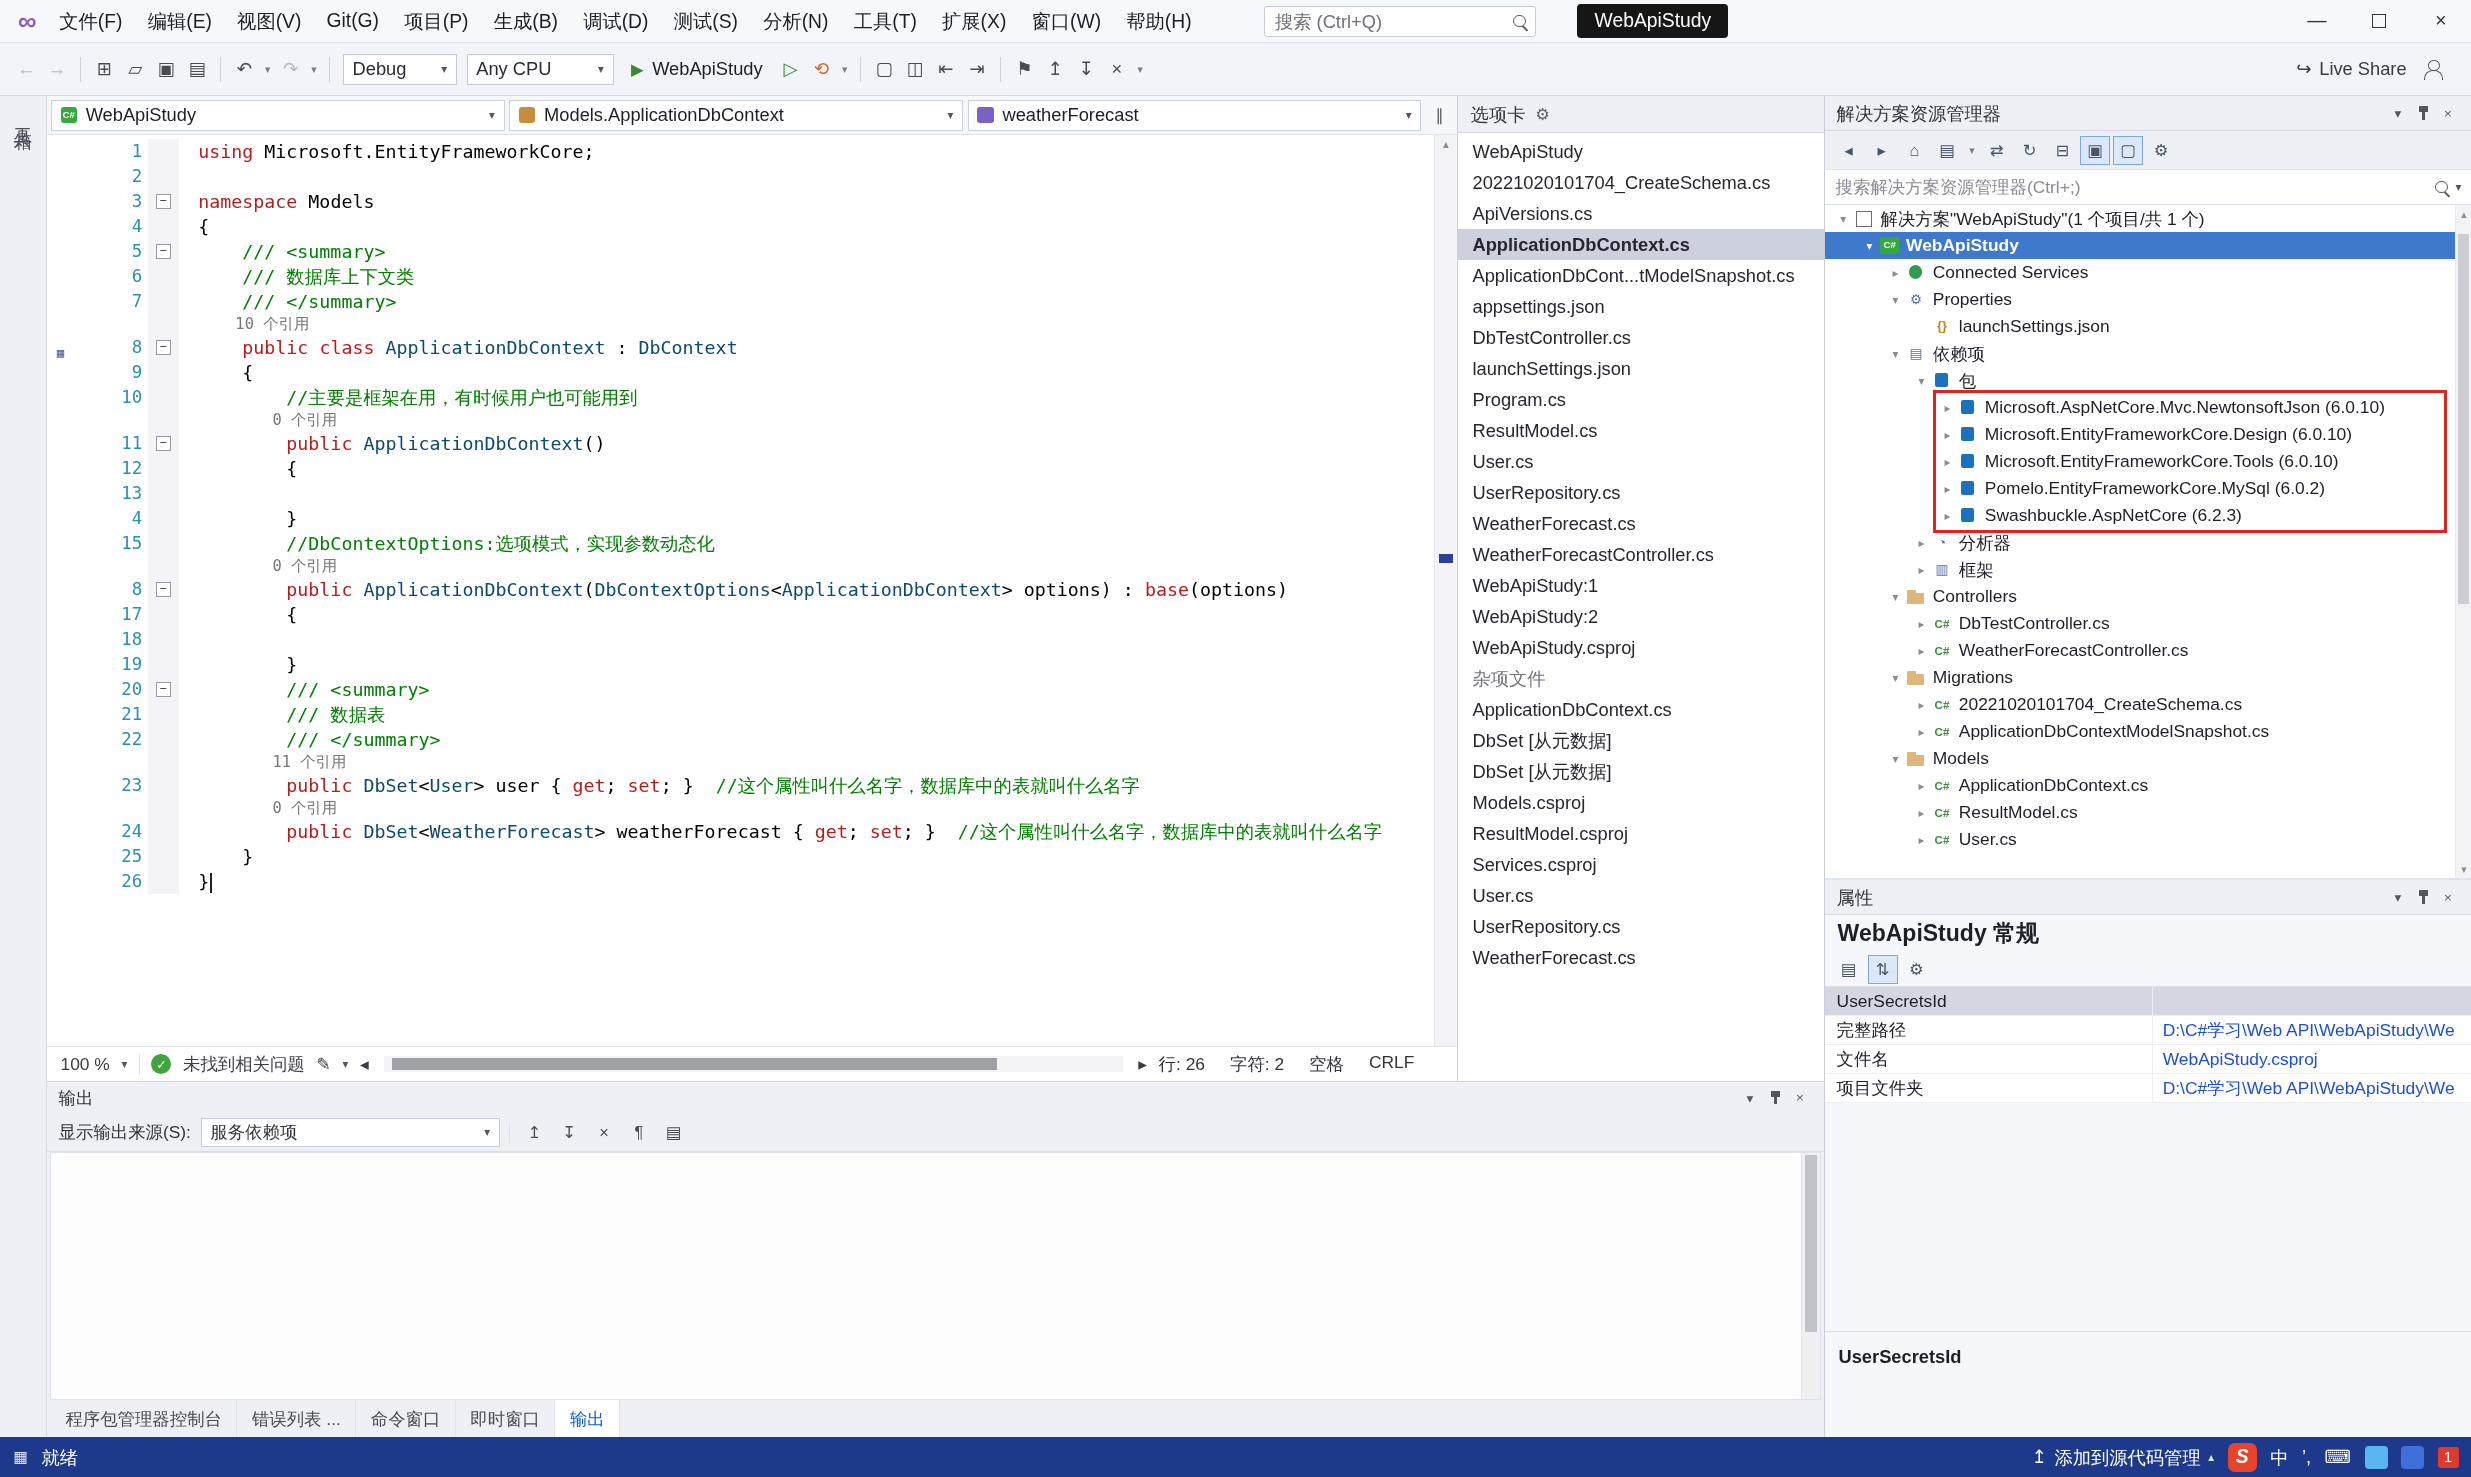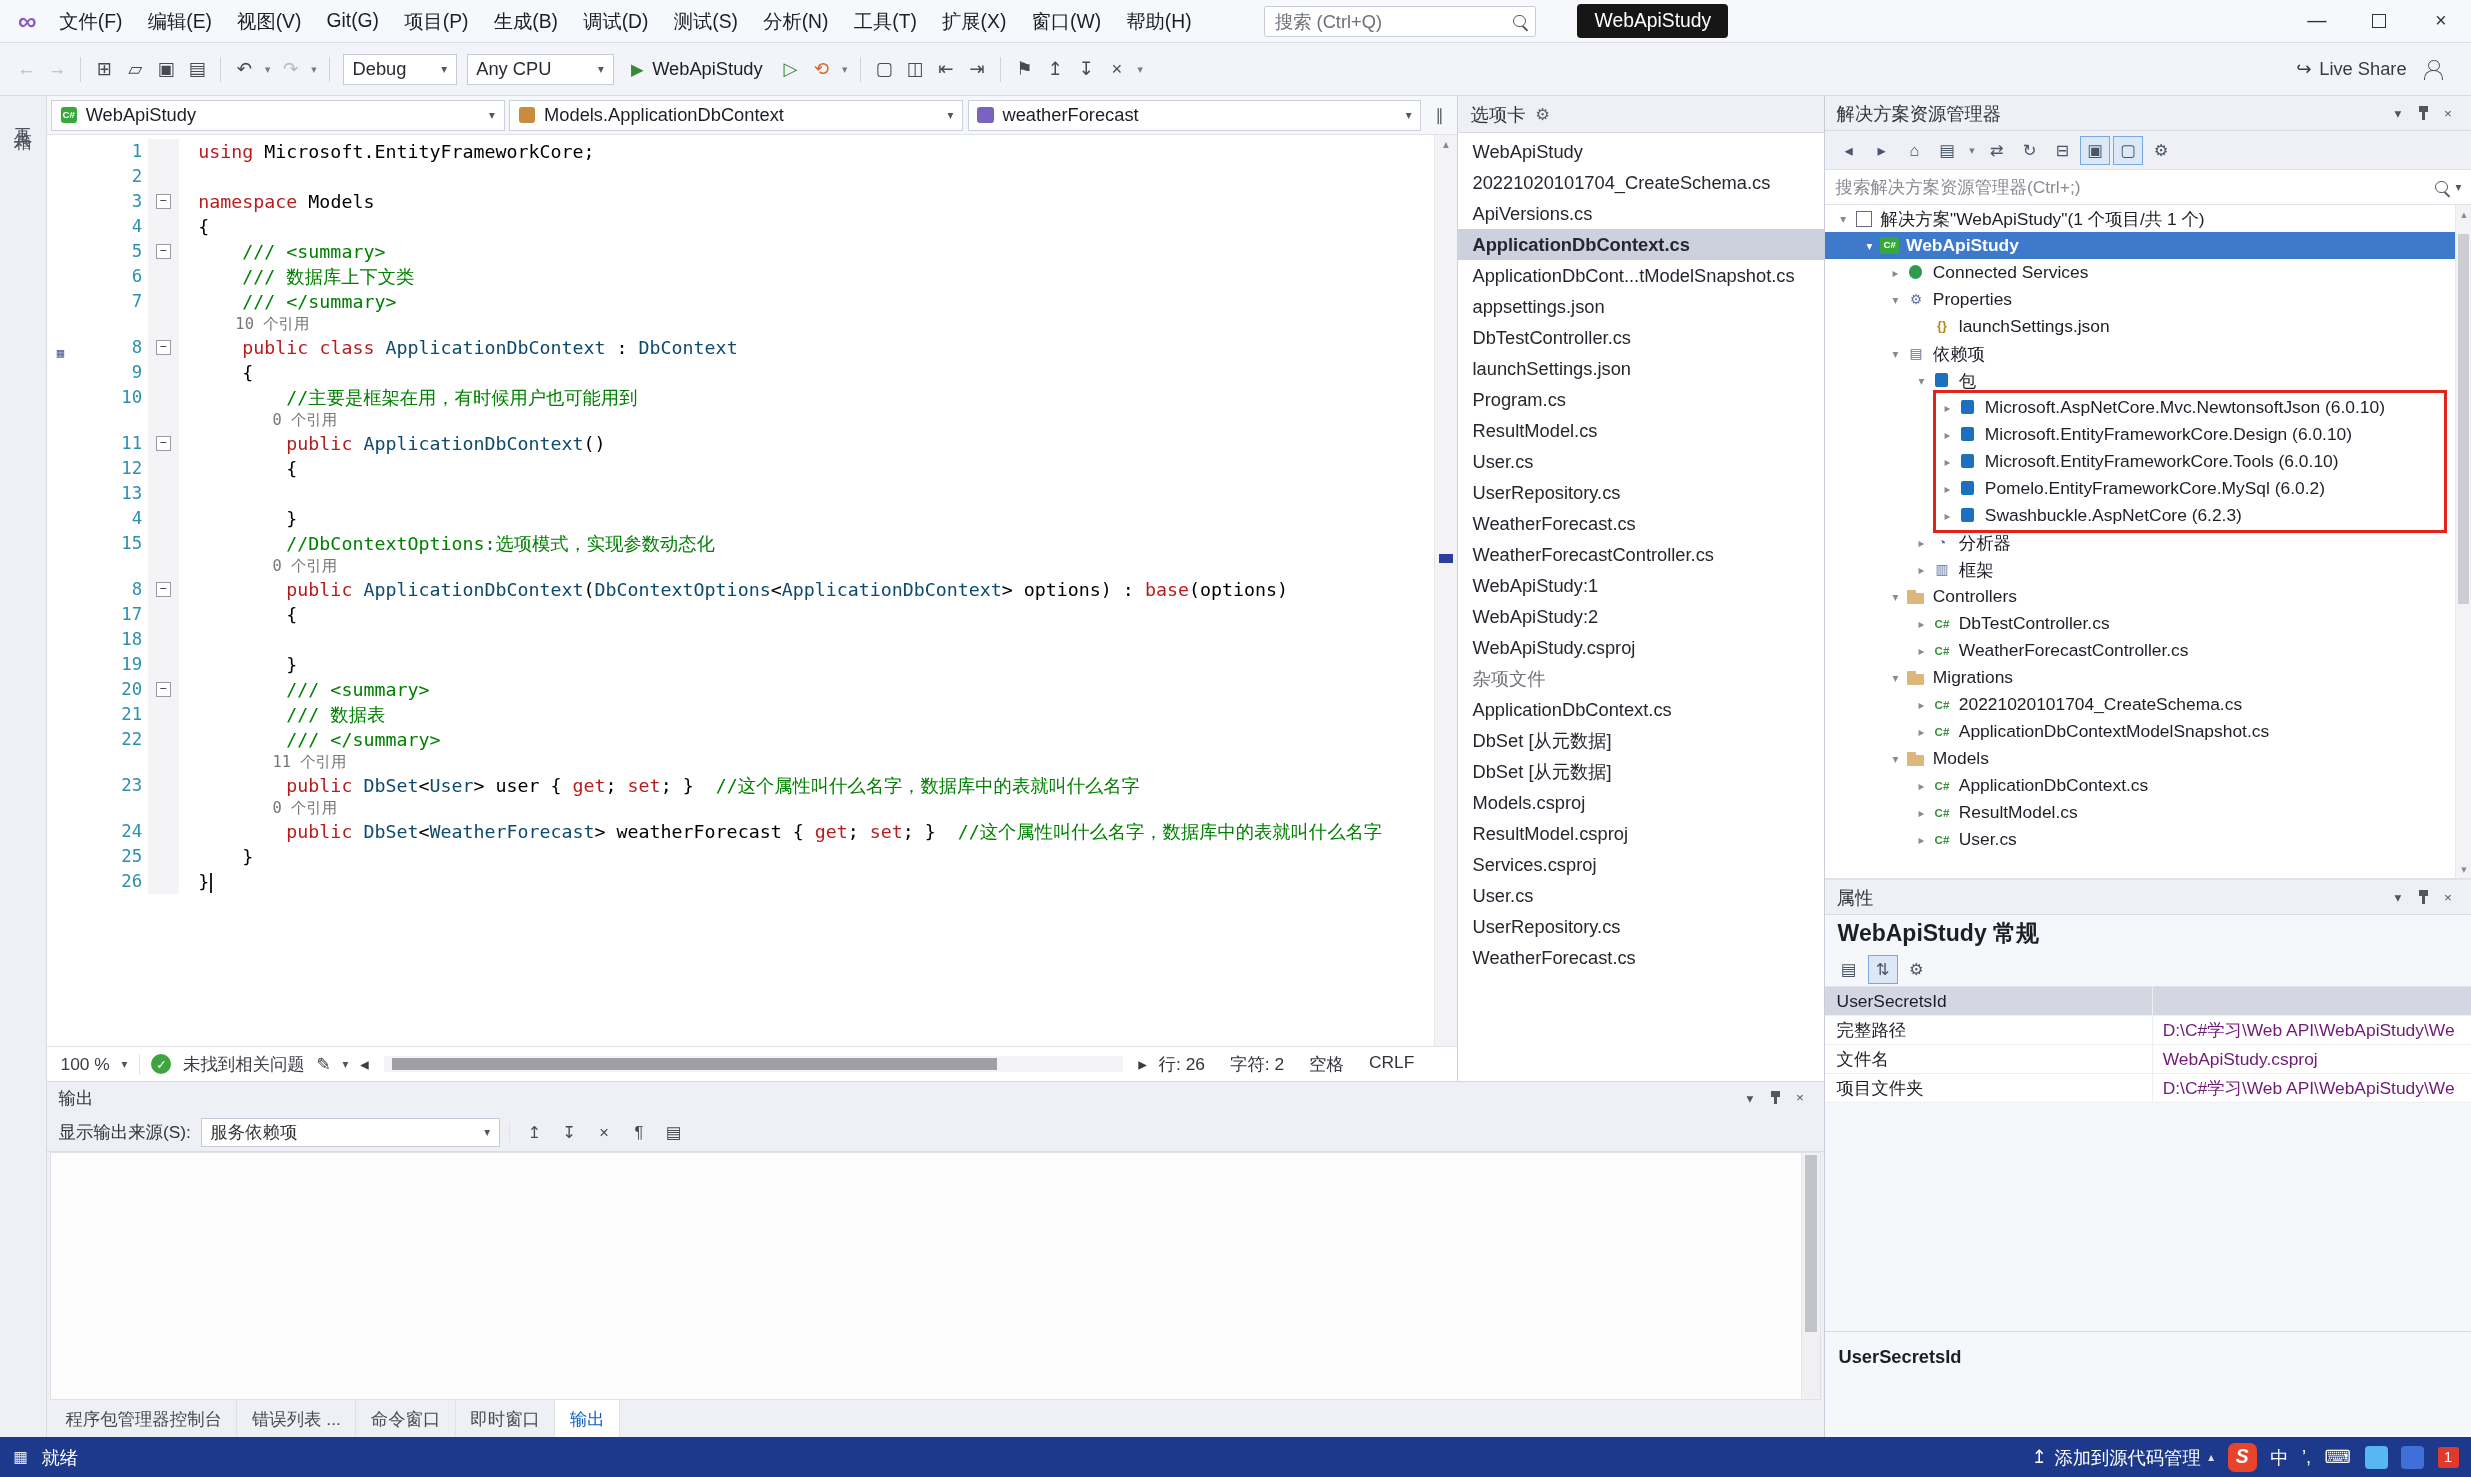--- a/index.html
+++ b/index.html
@@ -138,21 +138,21 @@
   .red-box{position:absolute;left:108px;right:25px;border:3.9px solid #e2231a;pointer-events:none}
 
   
   #props{flex:1;display:flex;flex-direction:column;background:#f6f7fb;min-height:0}
   #props-object{height:37px;display:flex;align-items:center;padding:0 12.6px;font-weight:bold;font-size:23px;flex:none}
   #props-tools{height:35px;display:flex;align-items:center;gap:3.9px;padding:0 8.7px;border-bottom:1px solid #e0e2ea;flex:none}
   #props-grid{background:#fff;flex:none}
   .prow{display:flex;height:29px;line-height:29px;border-bottom:1px solid #ededf2;font-size:17.4px}
   .prow.sel{background:#d4d7e2}
   .pname{width:328px;padding:0 11.6px;border-right:1px solid #ededf2;color:#1e1e28;flex:none;white-space:nowrap;overflow:hidden}
-  .pval{flex:1;padding:0 9.7px;color:#701a75;white-space:nowrap;overflow:hidden}
+  .pval{flex:1;padding:0 9.7px;color:#1d4ed8;white-space:nowrap;overflow:hidden}
   #props-desc{margin-top:auto;border-top:1px solid #d8dae4;padding:13.5px;font-weight:bold;font-size:18.3px;background:#f6f7fb;height:106px;flex:none}
 
   
   #statusbar{height:40px;background:#1c398c;display:flex;align-items:center;color:#fff;padding:0 13.5px;gap:13.5px;font-size:18.3px;flex:none}
   .sb-ic{font-size:15.4px;color:#dfe5f5}
   #sb-right{margin-left:auto;display:flex;align-items:center;gap:13.5px}
   #scm{display:flex;align-items:center;gap:7.7px}
   .sogou{width:29px;height:29px;background:#e8442c;border-radius:6.8px;color:#fff;font-weight:bold;font-style:italic;display:flex;align-items:center;justify-content:center;font-size:19.3px}
   .ime-it{color:#fff;font-size:18.3px}
   .ime-sq{width:23px;height:23px;border-radius:3.9px}

